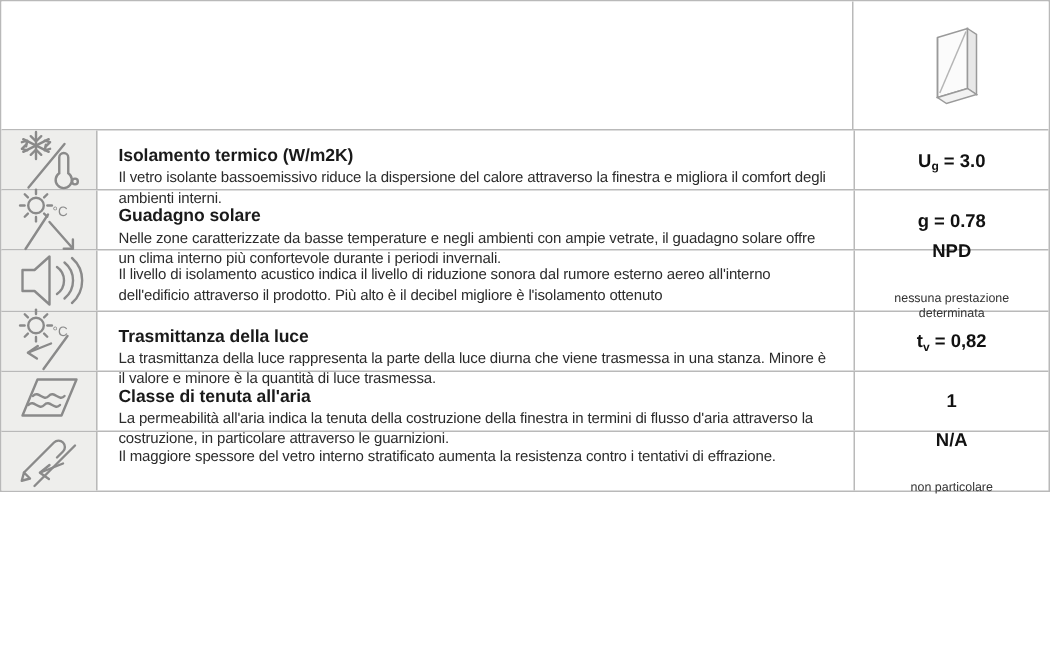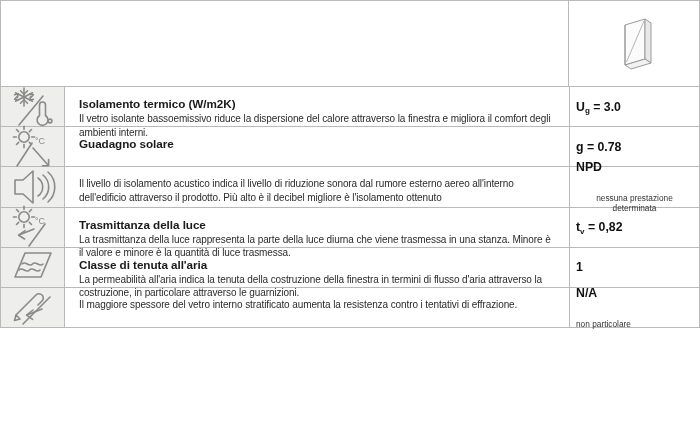--- a/index.html
+++ b/index.html
@@ -89,21 +89,21 @@
     margin-top: 1px;
     letter-spacing: -0.1px;
   }
 
   .cell-value {
     width: 130px;
     flex: 0 0 130px;
     border-left: 1px solid #b9b9b9;
     display: flex;
     flex-direction: column;
-    align-items: flex-start;
+    align-items: center;
     justify-content: center;
     text-align: center;
     padding: 0 6px;
     box-sizing: border-box;
   }
   .value-main {
     font-size: 12.3px;
     font-weight: bold;
     color: #111111;
     white-space: nowrap;
@@ -190,20 +190,21 @@
           <line x1="20.4" y1="8.6" x2="22.5" y2="6.5"></line>
           <text x="26" y="21" font-family="Liberation Sans, sans-serif" font-size="9" fill="#8a8a8a" stroke="none">°C</text>
           <line x1="23" y1="20" x2="8" y2="43"></line>
           <line x1="24" y1="25" x2="39" y2="42"></line>
           <polyline points="33.5,42.8 39.6,42.8 39.6,36.6" stroke-linejoin="round"></polyline>
         </svg>
       </span>
     </div>
     <div class="cell-text">
       <div class="row-title">Guadagno solare</div>
+      <div class="row-desc">Nelle zone caratterizzate da basse temperature e negli ambienti con ampie vetrate, il guadagno solare offre un clima interno più confortevole durante i periodi invernali.</div>
     </div>
     <div class="cell-value">
       <div class="value-main"><span>g</span><sub></sub><span> = 0.78</span></div>
 
     </div>
   </div>
 
   <div class="row">
     <div class="cell-icon">
       <span>

